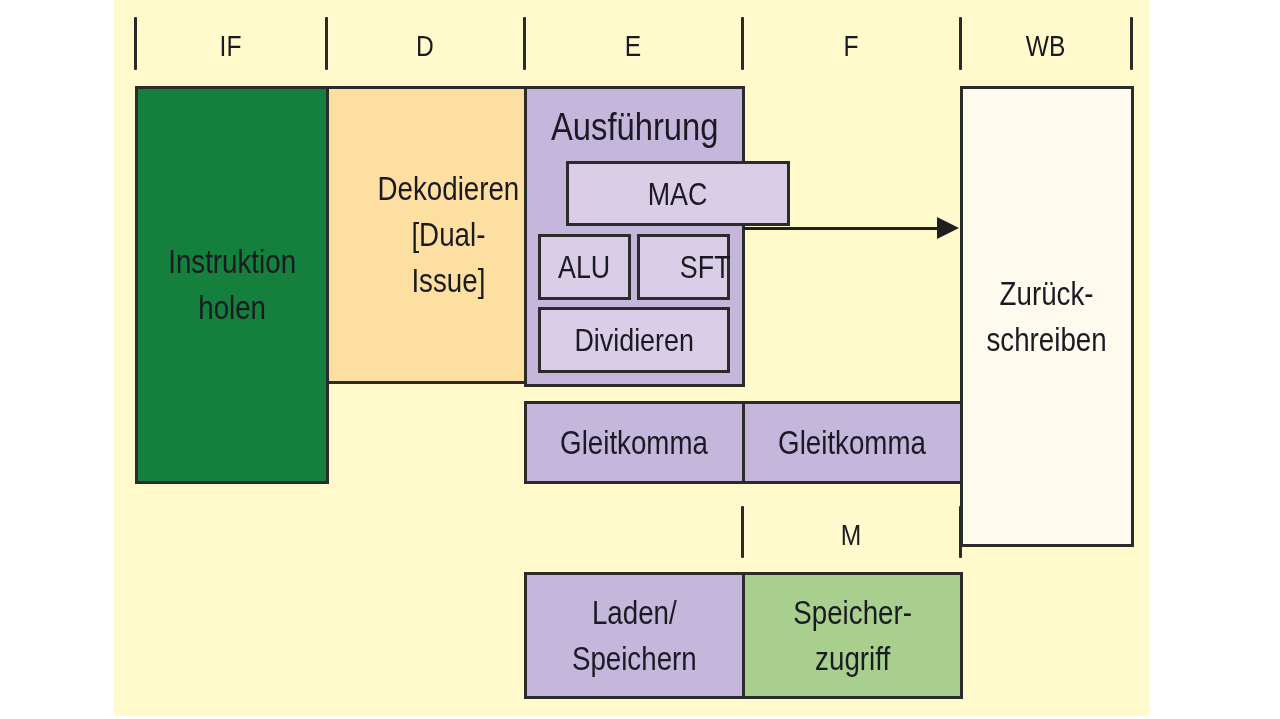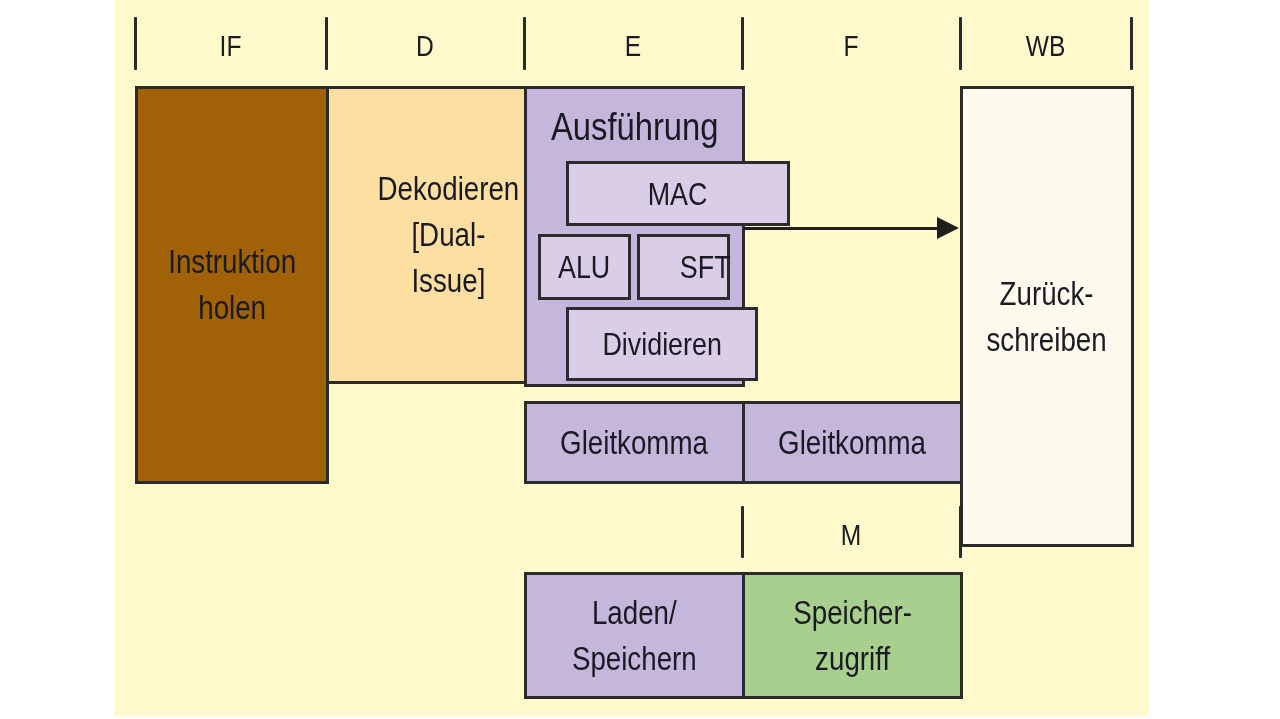--- a/index.html
+++ b/index.html
@@ -54,21 +54,21 @@
 <div class="tick" style="left:741px;top:17px;height:53px;"></div>
 <div class="tick" style="left:959px;top:17px;height:53px;"></div>
 <div class="tick" style="left:1130px;top:17px;height:53px;"></div>
 
 <div class="stage-label" style="left:135px;width:191px;top:28px;">IF</div>
 <div class="stage-label" style="left:326px;width:198px;top:28px;">D</div>
 <div class="stage-label" style="left:524px;width:218px;top:28px;">E</div>
 <div class="stage-label" style="left:742px;width:218px;top:28px;">F</div>
 <div class="stage-label" style="left:960px;width:171px;top:28px;">WB</div>
 
-<div class="box" style="left:135px;top:86px;width:194px;height:398px;background:#a16207;">
+<div class="box" style="left:135px;top:86px;width:194px;height:398px;background:#15803d;">
   <span class="txt">Instruktion
 holen</span>
 </div>
 <div class="box" style="left:326px;top:86px;width:201px;height:298px;background:#fedfa2;padding-left:44px;">
   <span class="txt">Dekodieren
 [Dual-Issue]</span>
 </div>
 
 <div class="box" style="left:524px;top:86px;width:221px;height:301px;background:#c5b6dc;display:block;">
   <div class="exec-title">
@@ -77,21 +77,21 @@
 </div>
 <div class="box sub" style="left:538px;top:161px;width:224px;height:65px;background:#d9cde8;margin-left:28px;">
   <span class="txt">MAC</span>
 </div>
 <div class="box sub" style="left:538px;top:234px;width:93px;height:66px;background:#d9cde8;">
   <span class="txt">ALU</span>
 </div>
 <div class="box sub" style="left:637px;top:234px;width:93px;height:66px;background:#d9cde8;padding-left:44px;">
   <span class="txt">SFT</span>
 </div>
-<div class="box sub" style="left:538px;top:307px;width:192px;height:74px;background:#d9cde8;margin-left:28px;">
+<div class="box sub" style="left:538px;top:307px;width:192px;height:66px;background:#d9cde8;">
   <span class="txt">Dividieren</span>
 </div>
 
 <div class="arrow-line" style="left:744px;top:227px;width:196px;"></div>
 <div class="arrow-head" style="left:937px;top:217px;"></div>
 
 <div class="box" style="left:524px;top:401px;width:221px;height:83px;background:#c5b6dc;">
   <span class="txt">Gleitkomma</span>
 </div>
 <div class="box" style="left:742px;top:401px;width:221px;height:83px;background:#c5b6dc;">

